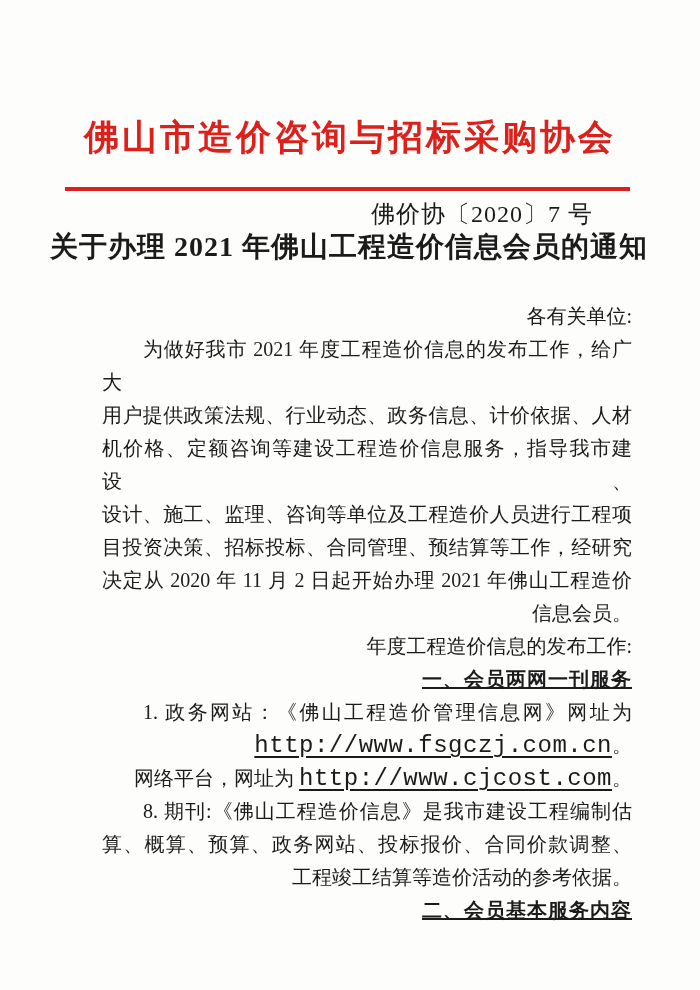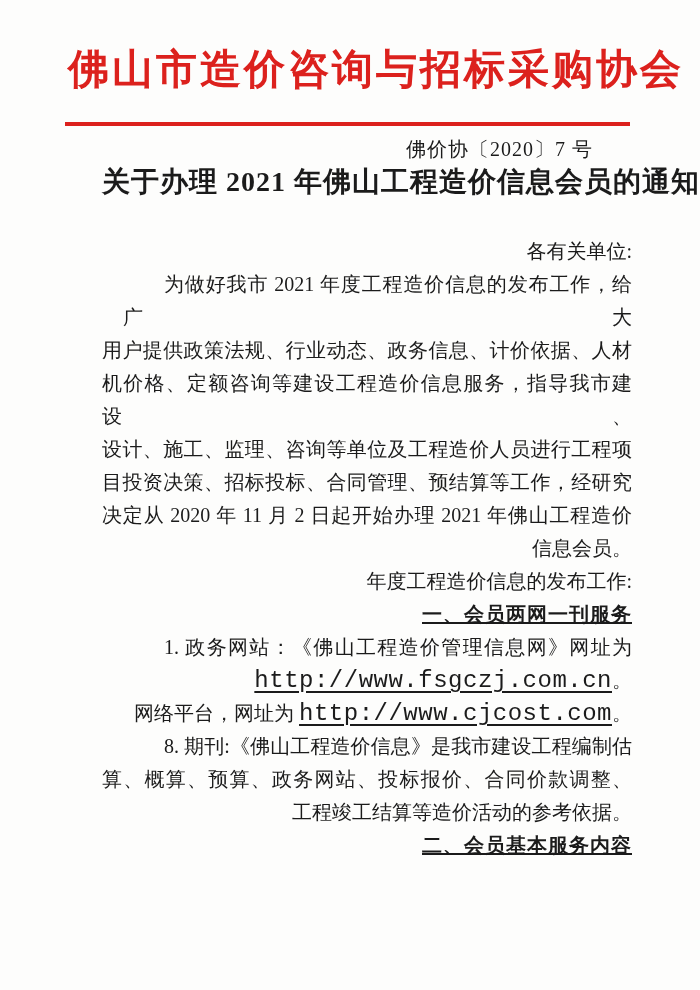--- a/index.html
+++ b/index.html
@@ -8,57 +8,57 @@
     width: 700px;
     height: 990px;
     margin: 0 auto;
     background: #fdfdfc;
     box-sizing: border-box;
     font-family: "Liberation Serif", "DejaVu Serif", serif;
     color: #1b1b1b;
     overflow: hidden;
   }
   .org-title {
-    margin: 46px 68px 0 68px;
-    font-size: 41px;
+    margin: 118px 68px 0 68px;
+    font-size: 35px;
     line-height: 1.15;
     font-weight: 700;
     text-align: center;
     letter-spacing: 3px;
     white-space: nowrap;
     color: var(--accent, #dc211d);
   }
   .red-rule {
     height: 4px;
     margin: 29px 70px 0 65px;
     background: var(--accent, #dc211d);
   }
   .doc-no {
     margin: 10px 107px 0 0;
     text-align: right;
-    font-size: 20px;
+    font-size: 24px;
     line-height: 26px;
     letter-spacing: 1px;
   }
   .notice-title {
-    margin: 3px 68px 0 102px;
+    margin: 3px 68px 0 50px;
     font-size: 28px;
     line-height: 34px;
     font-weight: 700;
     text-align: center;
     letter-spacing: 1px;
     white-space: nowrap;
   }
   .body-block {
     margin: 36px 68px 0 102px;
     font-size: 20px;
     line-height: 33px;
   }
   .bodyline { text-align: right; }
-  .bodyline.indent { text-indent: 41px; margin-left: 21px; }
+  .bodyline.indent { text-indent: 41px; }
   .bodyline.just {
     text-align: justify;
     text-align-last: justify;
     text-justify: inter-ideograph;
   }
   .bodyline.bold {
     font-weight: 700;
     font-family: "Liberation Sans", "DejaVu Sans", sans-serif;
     letter-spacing: 1px;
     text-decoration: underline;

